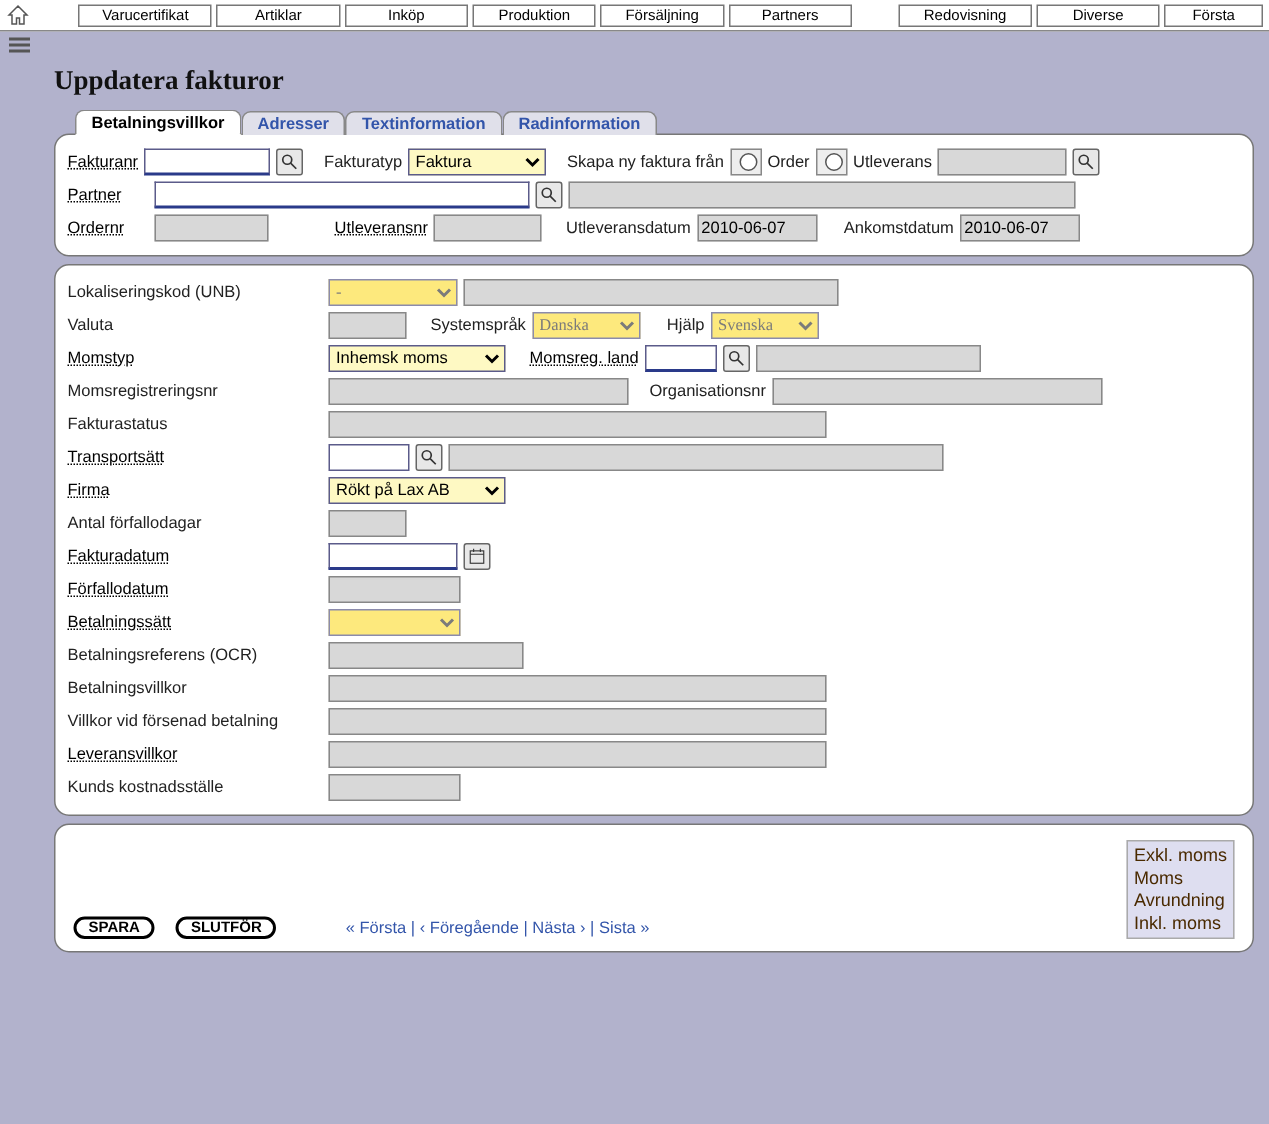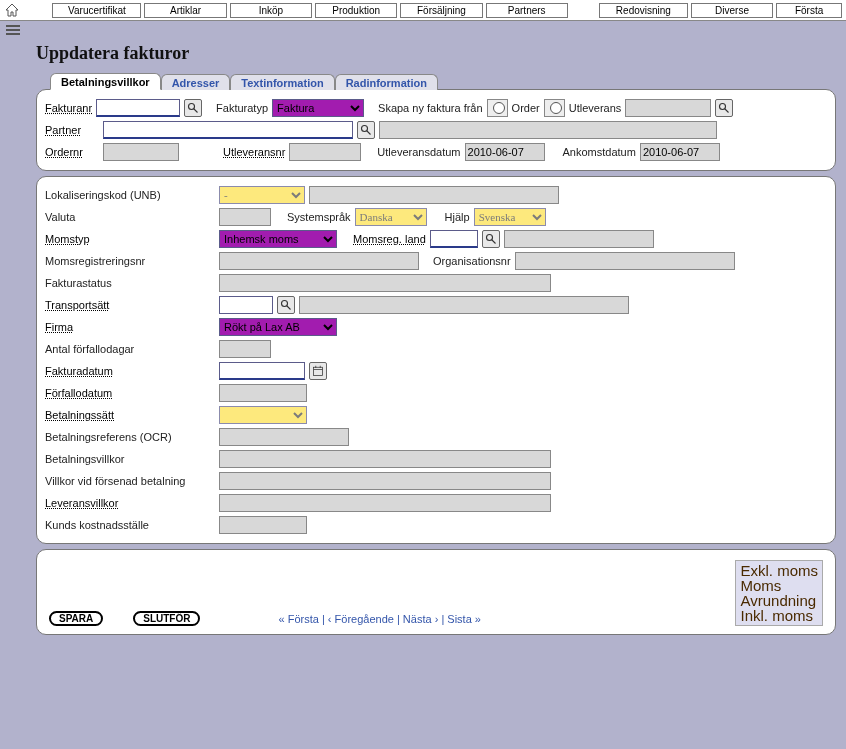--- a/index.html
+++ b/index.html
@@ -19,31 +19,31 @@
 .tab { padding: 2px 10px 1px 10px; font-size: 11px; font-weight: bold; color: #3355aa; border-top: 1px solid #888; border-left: 1px solid #888; border-right: 1px solid #888; border-top-left-radius: 6px; border-top-right-radius: 6px; background: #e0e0ea; margin-right: 0px; cursor: pointer; position: relative; bottom: -1px; }
 .tab.active { color: #000; background: #fff; border-bottom: 1px solid #fff; z-index: 2; }
 .panel { background: #fff; border: 1px solid #777; border-radius: 10px; padding: 6px 8px; margin-bottom: 5px; }
 .row { display: flex; align-items: center; margin: 2px 0; flex-wrap: nowrap; gap: 4px; min-height: 20px; }
 .lbl { color: #222; font-size: 11px; white-space: nowrap; }
 .lbl.link { color: #000; text-decoration: underline; text-decoration-style: dotted; }
 .lbl.w { width: 170px; display:inline-block; }
 .inp { border: 1px solid #5b5b8a; background: #fff; height: 18px; padding: 0 2px; font-size: 11px; }
 .inp.blueb { border-bottom: 2px solid #2a3a8a; }
 .dis { background: #d8d8d8; border: 1px solid #888; height: 18px; }
-.sel { border: 1px solid #5b5b8a; background: #a21caf; height: 18px; font-size: 11px; }
+.sel { border: 1px solid #5b5b8a; background: #fef9c3; height: 18px; font-size: 11px; }
 .sel.dis { background: #fde047; color:#444;font-family:Liberation Serif, serif; }
 .iconbtn { width: 18px; height: 18px; border: 1px solid #666; background: #e8e8e8; display: inline-flex; align-items: center; justify-content: center; cursor: pointer; border-radius: 2px; }
 .iconbtn svg { width: 12px; height: 12px; }
 .radiowrap { display:inline-flex; align-items:center; border:1px solid #888; background:#eee; padding:0 2px; height:18px; }
 .radio { width:12px; height:12px; border:1px solid #555; border-radius:50%; background:#fff; display:inline-block; margin-left:3px; }
 .footer { display:flex; align-items:flex-end; justify-content:space-between; padding: 4px 4px 2px 4px; }
 .footbtn { background:#fff; border:2px solid #000; border-radius:10px; padding:0px 8px; font-size:10px; font-weight:bold; cursor:pointer; font-family: Verdana, Arial, sans-serif; }
 .pager { color:#3355aa; font-size:11px; }
 .pager a { color:#3355aa; text-decoration:none; }
-.totals { background:#dedef0; border:1px solid #aaa; font-size:15px; color:#4a2a00; padding:2px 4px; line-height:15px; }
+.totals { background:#dedef0; border:1px solid #aaa; font-size:12px; color:#4a2a00; padding:2px 4px; line-height:15px; }
 </style>
 </head>
 <body>
 
 <div class="app">
   <div class="topbar">
     <span class="home-icon">
       <svg viewBox="0 0 16 16">
           <path d="M2 8 L8 2 L14 8 L12 8 L12 14 L9 14 L9 10 L7 10 L7 14 L4 14 L4 8 Z" fill="none" stroke="#555" stroke-width="1"></path>
         </svg>
@@ -228,21 +228,21 @@
         <span class="dis" style="width:332px"></span>
       </div>
       <div class="row">
         <span class="lbl w">Kunds kostnadsställe</span>
         <span class="dis" style="width:88px"></span>
       </div>
     </div>
 
     <div class="panel">
       <div class="footer">
-        <div style="display:flex; align-items:center; gap:30px;">
+        <div style="display:flex; align-items:center; gap:14px;">
           <button class="footbtn">SPARA</button>
           <button class="footbtn">SLUTFÖR</button>
           <span style="width:18px"></span>
           <span class="pager">
             <a href="#">« Första</a>
             <span> | </span>
             <a href="#">‹ Föregående</a>
             <span> | </span>
             <a href="#">Nästa ›</a>
             <span> | </span>

